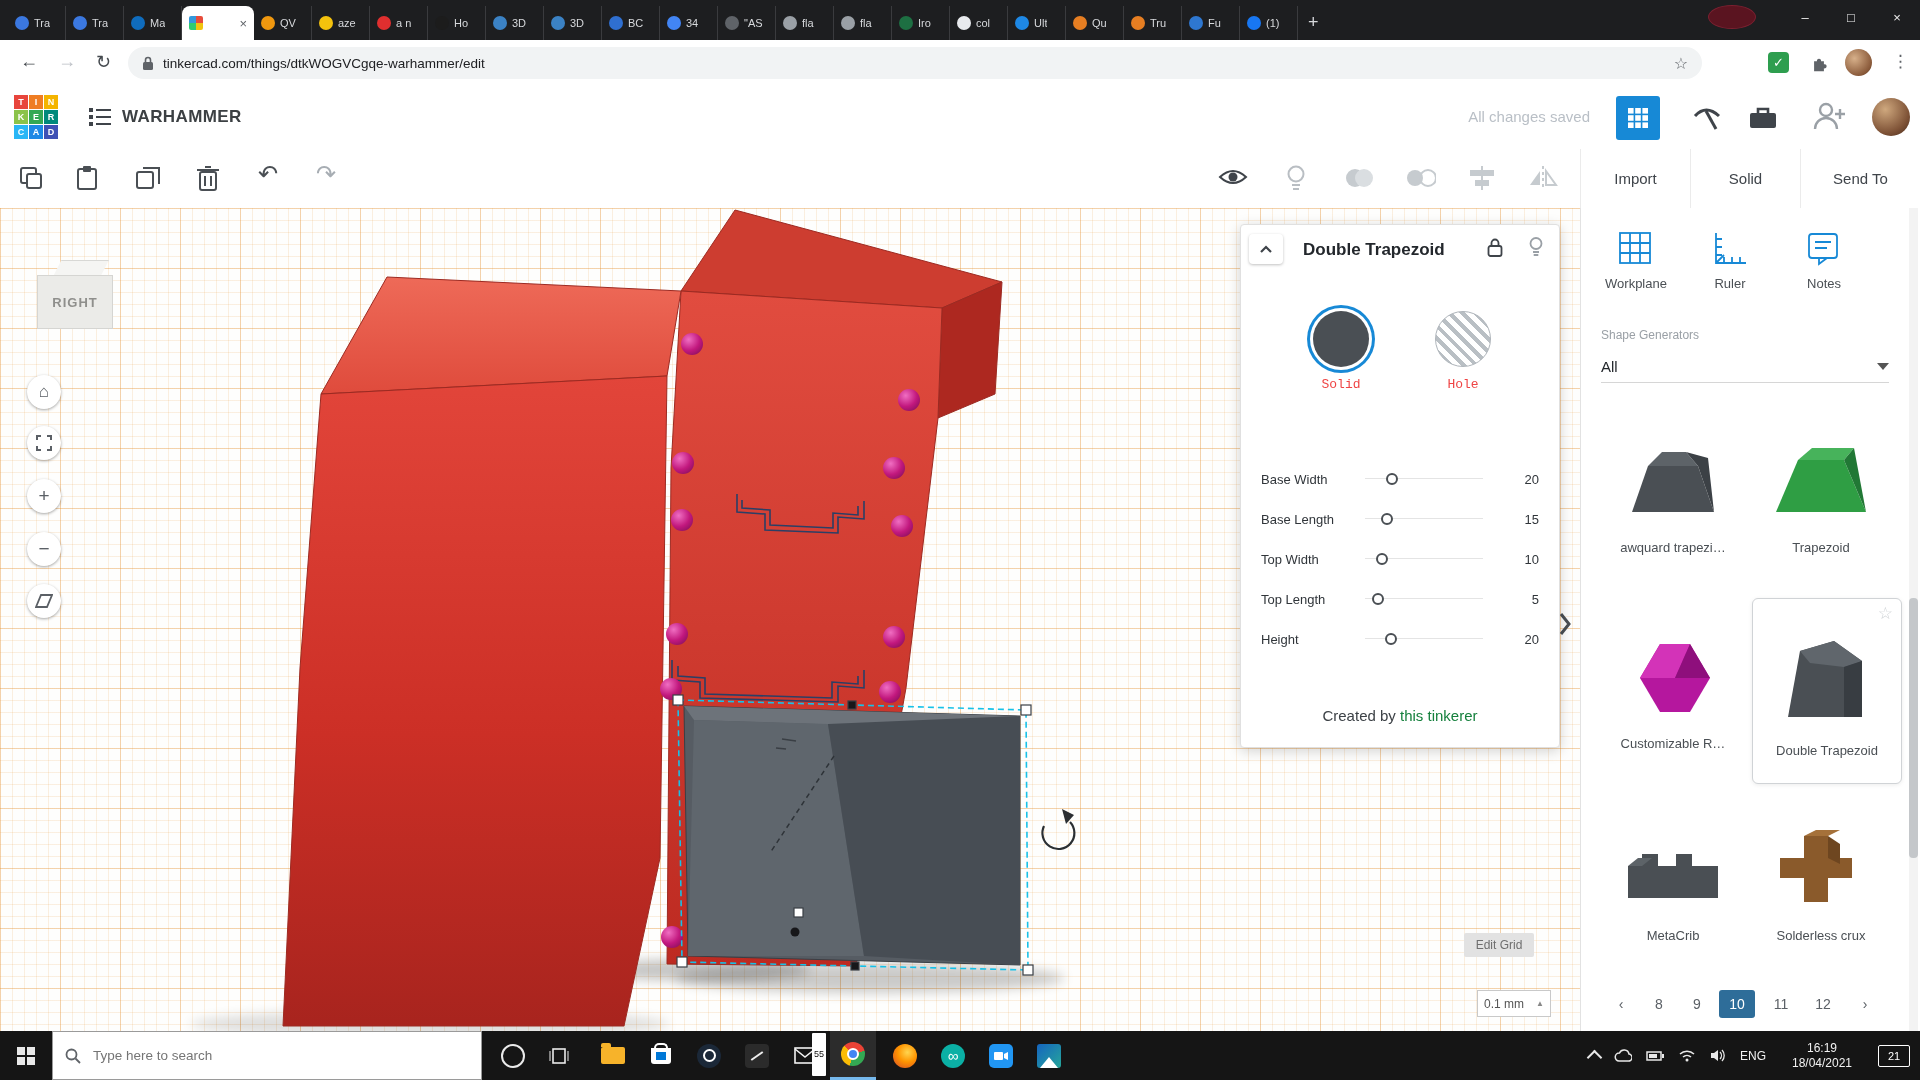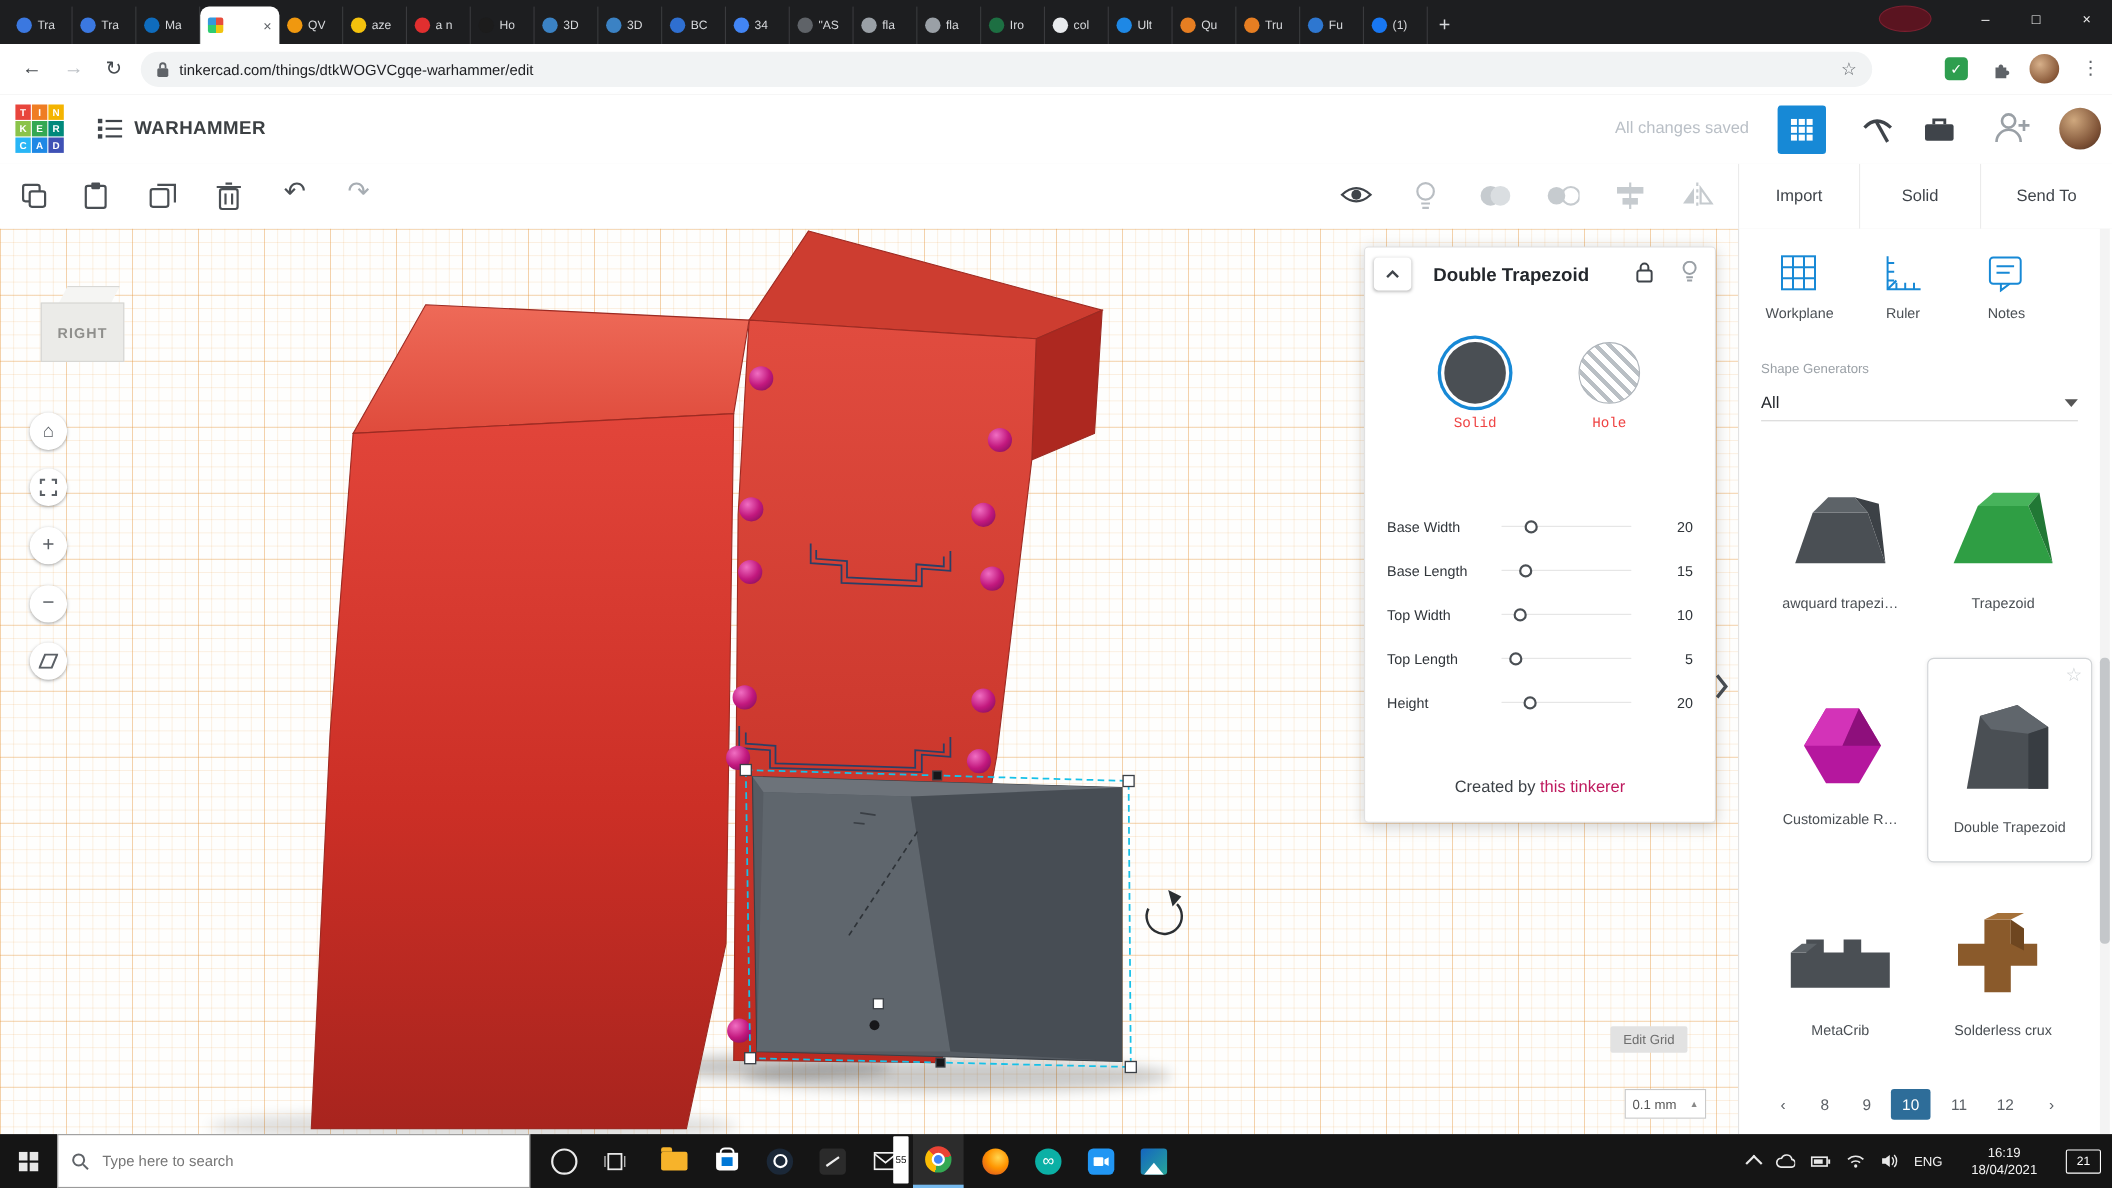--- a/index.html
+++ b/index.html
@@ -72,21 +72,21 @@
   #mat-hole{left:194px;background:repeating-linear-gradient(45deg,#b9bfc4 0 4px,#fff 4px 9px);border:1px solid #aeb4ba;box-sizing:border-box;}
   .matlabel{position:absolute;top:152px;width:56px;text-align:center;font-size:13px;color:#ef4444;font-family:Liberation Mono, monospace;}
   #params{position:absolute;left:0;top:234px;width:100%;}
   .prow{display:flex;align-items:center;height:40px;padding:0 20px;}
   .plabel{width:104px;font-size:13px;color:#30353a;}
   .pslider{position:relative;width:118px;height:14px;}
   .ptrack{position:absolute;left:0;top:6px;width:100%;height:1px;background:#e4e4e4;}
   .pknob{position:absolute;top:1px;width:12px;height:12px;border-radius:50%;background:#fff;border:2px solid #4a4f54;box-sizing:border-box;}
   .pval{margin-left:auto;font-size:13px;color:#30353a;}
   #credit{position:absolute;left:0;top:482px;width:100%;text-align:center;font-size:15px;color:#3c4146;}
-  #credit a{color:#be185d;text-decoration:none;margin-top:16px;}
+  #credit a{color:#15803d;text-decoration:none;margin-top:16px;}
 
   
   #sidebar{position:absolute;left:1580px;top:208px;width:340px;height:823px;background:#fff;border-left:1px solid #e2e2e2;box-sizing:border-box;}
   .sbtool{position:absolute;top:22px;width:94px;text-align:center;}
   .sbtool .lbl{margin-top:6px;font-size:13px;color:#4a4f54;}
   #gen-label{position:absolute;left:20px;top:120px;font-size:12px;color:#9aa0a6;}
   #gen-dd{position:absolute;left:20px;top:142px;width:288px;border-bottom:1px solid #d6d6d6;height:32px;font-size:15px;color:#23272c;display:flex;align-items:center;justify-content:space-between;}
   #gen-dd .chev{width:0;height:0;border-left:6px solid transparent;border-right:6px solid transparent;border-top:7px solid #555;}
   .tile{position:absolute;width:150px;text-align:center;}
   .tile .tlabel{margin-top:4px;font-size:13px;color:#4a4f54;white-space:nowrap;overflow:hidden;text-overflow:ellipsis;}

